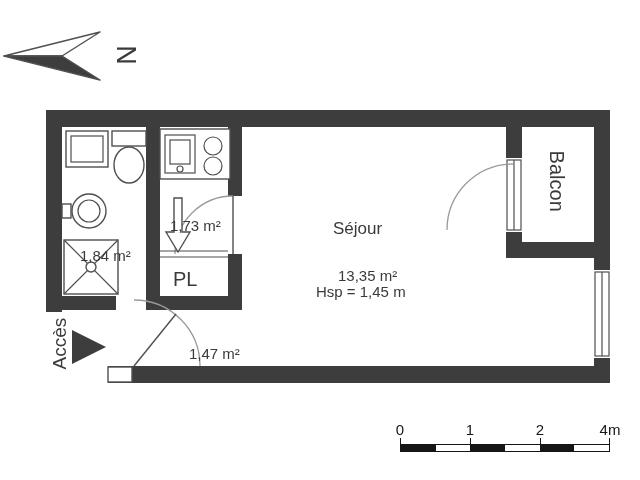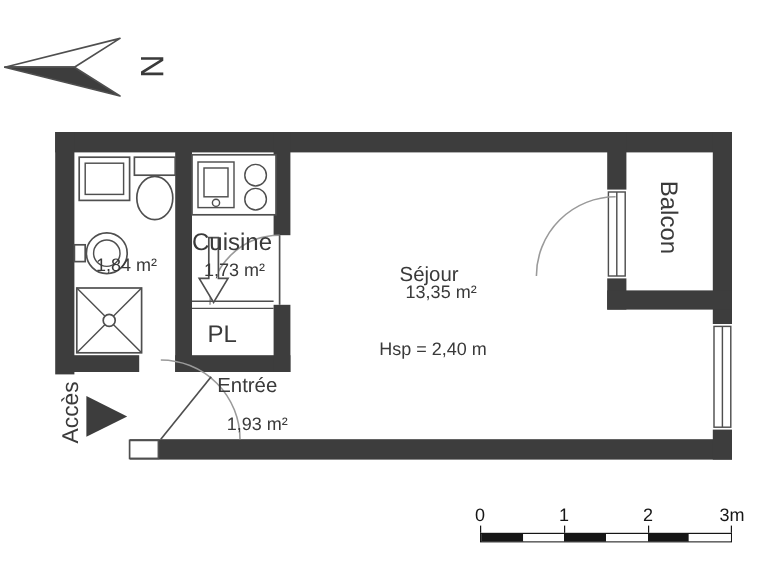--- a/index.html
+++ b/index.html
@@ -115,45 +115,43 @@
         <circle class="thin" cx="213" cy="146" r="9"></circle>
         <circle class="thin" cx="213" cy="166" r="9"></circle>
       </g>
     </g>
 
     <polygon class="fix" points="174,198 182,198 182,232 190,232 178,252 166,232 174,232"></polygon>
 
     <polygon class="wall" points="72,330 72,364 106,347"></polygon>
   </svg>
 
-  <div class="lbl area" style="left:80px;top:214px">1,84 m²</div>
+  <div class="lbl area" style="left:80px;top:248px">1,84 m²</div>
 
-  <div class="lbl room" style="left:160px;top:191px">Cuisine</div>
   <div class="lbl area" style="left:170px;top:218px">1,73 m²</div>
 
   <div class="lbl big" style="left:333px;top:219px">Séjour</div>
-  <div class="lbl area" style="left:338px;top:236px">13,35 m²</div>
-  <div class="lbl area" style="left:316px;top:284px">Hsp = 2,40 m</div>
+  <div class="lbl area" style="left:338px;top:268px">13,35 m²</div>
+  <div class="lbl area" style="left:316px;top:284px">Hsp = 1,45 m</div>
 
   <div class="lbl room" style="left:173px;top:268px">PL</div>
 
-  <div class="lbl big" style="left:181px;top:312px">Entrée</div>
-  <div class="lbl area" style="left:189px;top:346px">1,93 m²</div>
+  <div class="lbl area" style="left:189px;top:346px">1,47 m²</div>
 
   <div class="lbl room rot" style="left:509px;top:170px;width:96px;transform:rotate(90deg)">Balcon</div>
 
   <div class="lbl room rot" style="left:22px;top:333px;width:76px;font-size:19px;transform:rotate(-90deg)">Accès</div>
 
   <div class="lbl rot" style="left:111px;top:40px;width:30px;font-size:27px;transform:rotate(90deg)">N</div>
 
   <div class="scalebar">
     <span class="snum" style="left:-10px">0</span>
     <span class="snum" style="left:60px">1</span>
     <span class="snum" style="left:130px">2</span>
-    <span class="snum" style="left:196px;width:28px">3m</span>
+    <span class="snum" style="left:196px;width:28px">4m</span>
     <span class="stick" style="left:0"></span>
     <span class="stick" style="left:70px"></span>
     <span class="stick" style="left:140px"></span>
     <span class="stick" style="left:209px"></span>
     <div class="sbar">
       <div class="sseg dark"></div>
       <div class="sseg light"></div>
       <div class="sseg dark"></div>
       <div class="sseg light"></div>
       <div class="sseg dark"></div>

